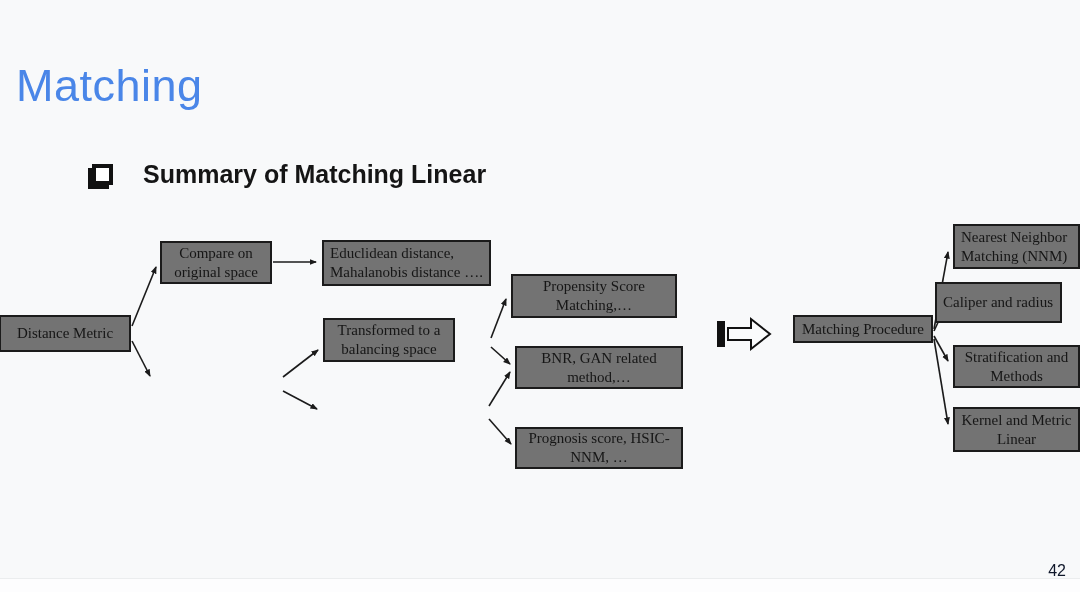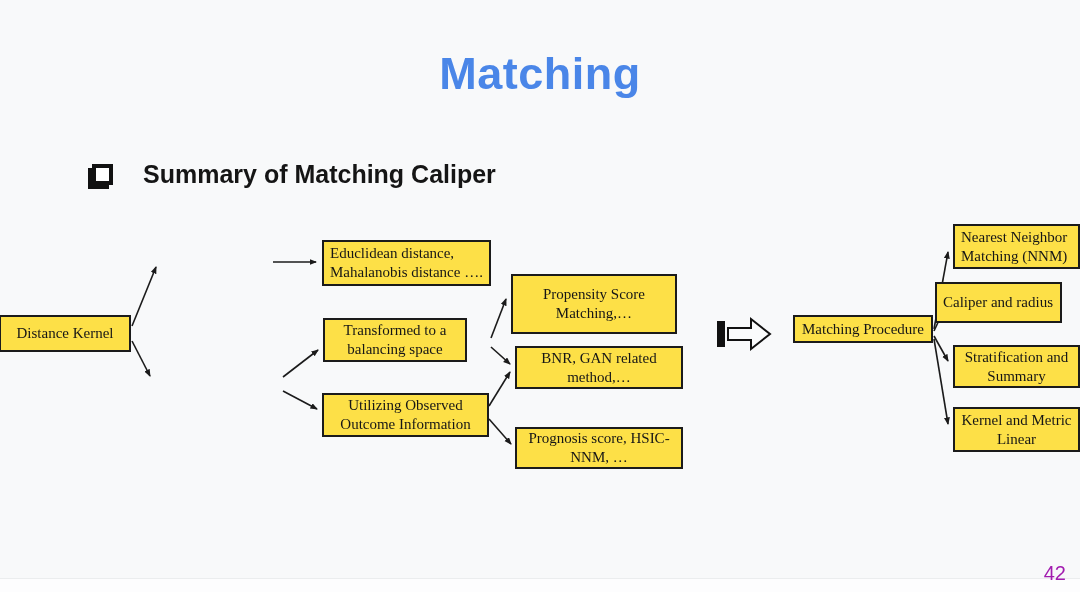--- a/index.html
+++ b/index.html
@@ -10,24 +10,24 @@
     background: #f8f9fa;
   }
   .slide {
     position: relative;
     width: 1080px; height: 592px;
     background: #f8f9fa;
   }
   .title {
     position: absolute;
     left: 0; right: 0; top: 44px;
-    margin: 4px;
-    text-align: center;
+    margin: 16px;
+    text-align: left;
     font-size: 45px;
-    font-weight: 700;
+    font-weight: 400;
     color: #4a86e8;
     letter-spacing: 0.5px;
   }
   .heading { position: absolute; left: 0; top: 0; }
   .bullet-icon {
     position: absolute;
     left: 92px; top: 164px;
     width: 13px; height: 13px;
     background: #ffffff;
     border: 4px solid #111111;
@@ -40,70 +40,70 @@
     font-weight: 700;
     color: #151515;
     white-space: nowrap;
   }
   .diagram { position: absolute; left: 0; top: 0; width: 1080px; height: 592px; }
   .connectors { position: absolute; left: 0; top: 0; width: 1080px; height: 592px; }
   .box {
     position: absolute;
     box-sizing: border-box;
     border: 2px solid #1b1b1b;
-    background: #fde047;
+    background: #737373;
     display: flex;
     align-items: center;
     justify-content: center;
     text-align: center;
     white-space: pre-line;
     font-family: "Liberation Serif", "DejaVu Serif", serif;
     font-size: 15px;
     line-height: 1.25;
     color: #161616;
   }
   .box.align-left { justify-content: flex-start; text-align: left; padding-left: 6px; padding-right: 2px; }
   .b-dm { left: 0px;   top: 315px; width: 131px; height: 37px; border-left-width: 1px; }
   .b-co { left: 160px; top: 241px; width: 112px; height: 43px; }
   .b-eu { left: 322px; top: 240px; width: 169px; height: 46px; }
-  .b-tb { left: 323px; top: 318px; width: 144px; height: 44px; }
+  .b-tb { left: 323px; top: 318px; width: 132px; height: 44px; }
   .b-uo { left: 322px; top: 393px; width: 167px; height: 44px; }
-  .b-ps { left: 511px; top: 274px; width: 166px; height: 60px; }
+  .b-ps { left: 511px; top: 274px; width: 166px; height: 44px; }
   .b-bg { left: 515px; top: 346px; width: 168px; height: 43px; }
   .b-pr { left: 515px; top: 427px; width: 168px; height: 42px; }
   .b-mp { left: 793px; top: 315px; width: 140px; height: 28px; }
   .b-nn { left: 953px; top: 224px; width: 127px; height: 45px; padding-left: 8px; }
   .b-ca { left: 935px; top: 282px; width: 127px; height: 41px; padding-left: 8px; }
   .b-st { left: 953px; top: 345px; width: 127px; height: 43px; }
   .b-ke { left: 953px; top: 407px; width: 127px; height: 45px; }
   .bottom-strip {
     position: absolute;
     left: 0; right: 0; bottom: 0;
     height: 13px;
     background: #fdfdfe;
     border-top: 1px solid #ebedee;
   }
   .page-num {
     position: absolute;
     right: 14px; top: 562px;
-    font-size: 20px;
-    color: #a21caf;
+    font-size: 16px;
+    color: #0f172a;
     z-index: 2;
   }
 </style>
 </head>
 <body>
 
 <div class="slide">
 
   <h1 class="title">Matching</h1>
 
   <div class="heading">
     <span class="bullet-icon"></span>
-    <span class="heading-text">Summary of Matching Caliper</span>
+    <span class="heading-text">Summary of Matching Linear</span>
   </div>
 
   <div class="diagram">
 
     <svg class="connectors" viewBox="0 0 1080 592" xmlns="http://www.w3.org/2000/svg">
       <defs>
         <marker id="ah" markerWidth="9" markerHeight="8" refX="6.5" refY="3" orient="auto" markerUnits="userSpaceOnUse">
           <path d="M0,0 L7.5,3 L0,6 Z" fill="#1b1b1b"></path>
         </marker>
       </defs>
@@ -121,39 +121,39 @@
         <line x1="934" y1="331" x2="947" y2="303" marker-end="url(#ah)"></line>
         <line x1="934" y1="336" x2="948" y2="361" marker-end="url(#ah)"></line>
         <line x1="934" y1="339" x2="948" y2="424" marker-end="url(#ah)"></line>
       </g>
       <g>
         <rect x="717" y="321" width="8" height="26" fill="#111111"></rect>
         <path d="M728 328 H751 V319 L770 334 L751 349 V340 H728 Z" fill="#fafbfc" stroke="#111111" stroke-width="2" stroke-linejoin="miter"></path>
       </g>
     </svg>
 
-    <div class="box b-dm">Distance Kernel</div>
+    <div class="box b-dm">Distance Metric</div>
+    <div class="box b-co">Compare on
+original space</div>
     <div class="box b-eu align-left">Educlidean distance,
 Mahalanobis distance ….</div>
     <div class="box b-tb">Transformed to a
 balancing space</div>
-    <div class="box b-uo">Utilizing Observed
-Outcome Information</div>
     <div class="box b-ps">Propensity Score
 Matching,…</div>
     <div class="box b-pr">Prognosis score, HSIC-
 NNM, …</div>
     <div class="box b-bg">BNR, GAN related
 method,…</div>
     <div class="box b-mp">Matching Procedure</div>
     <div class="box b-nn align-left">Nearest Neighbor
 Matching (NNM)</div>
     <div class="box b-ca align-left">Caliper and radius</div>
     <div class="box b-st">Stratification and
-Summary</div>
+Methods</div>
     <div class="box b-ke">Kernel and Metric
 Linear</div>
   </div>
 
   <div class="bottom-strip"></div>
   <div class="page-num">42</div>
 
 </div>
 
 </body></html>

